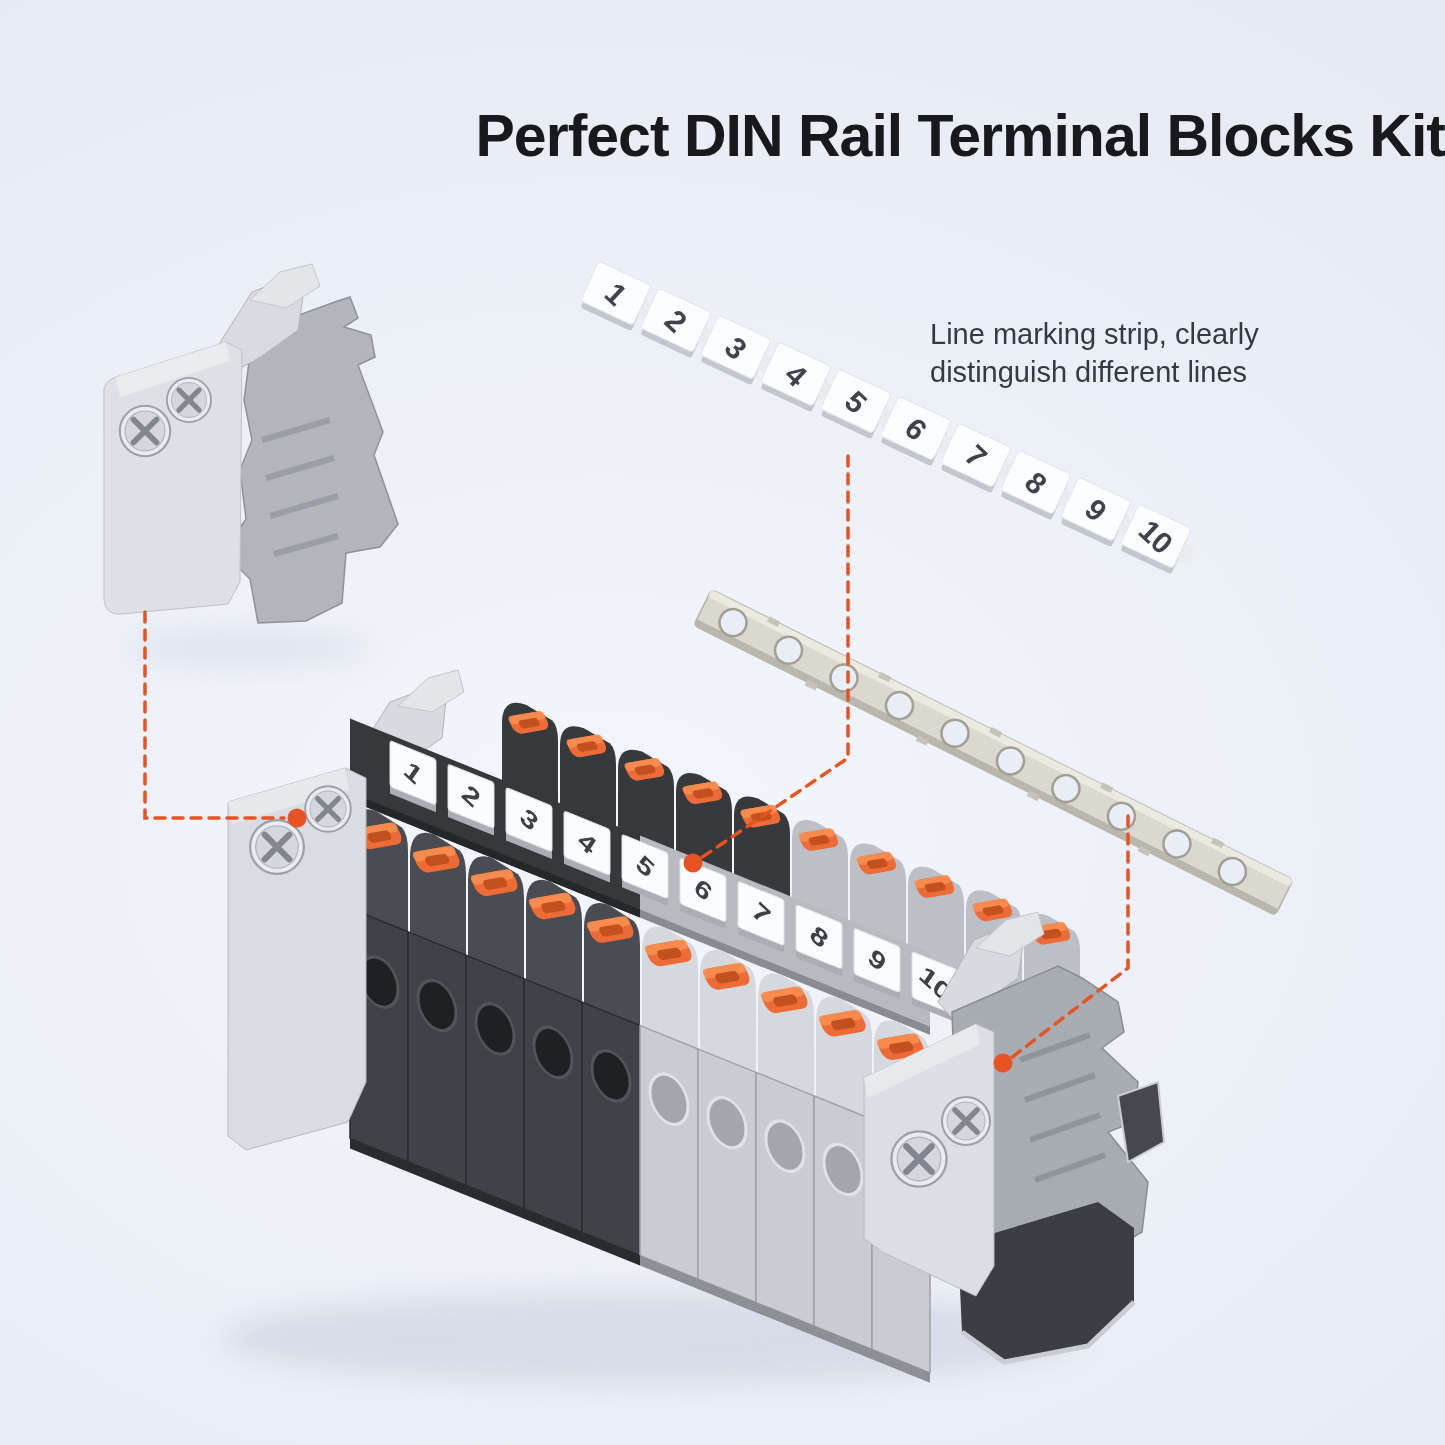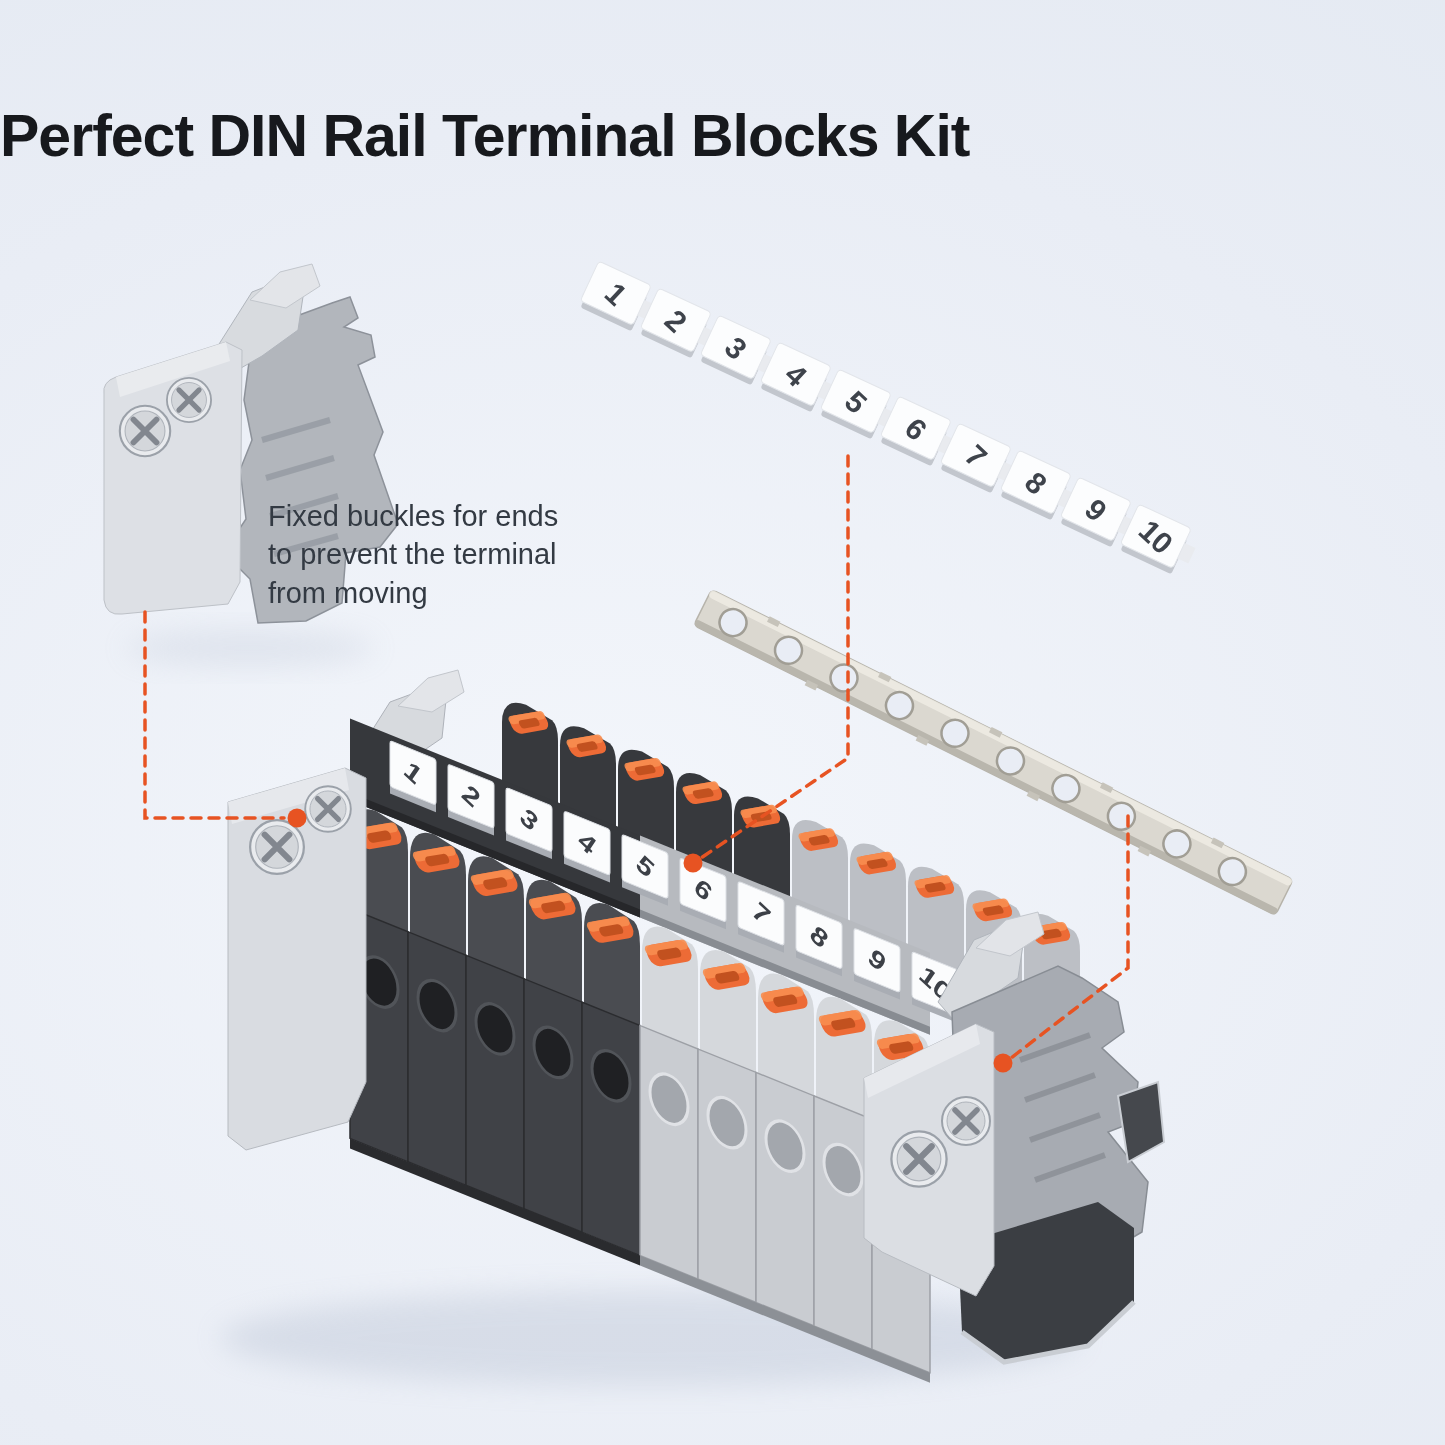--- a/index.html
+++ b/index.html
@@ -3,21 +3,21 @@
 <meta charset="utf-8">
 <style>
   html,body{margin:0;padding:0}
   .stage{
     position:relative;width:1445px;height:1445px;overflow:hidden;
     background:radial-gradient(ellipse 120% 90% at 42% 58%,
       #f3f6fb 0%, var(--background-top,#e9edf5) 55%, var(--background-bottom,#e2e8f1) 100%);
     font-family:"Liberation Sans", sans-serif;
   }
   .title{
-    position:absolute;top:62px;left:0;width:100%;text-align:left;
+    position:absolute;top:62px;left:0;width:100%;text-align:right;
     font-size:59px;font-weight:bold;letter-spacing:-1px;
     color:var(--title-text,#17191d);
   }
   .note{
     position:absolute;font-size:29px;line-height:1.32;
     color:var(--annotation-text,#333a43);white-space:pre-line;
   }
   #note-fixed{left:268px;top:497px;width:340px}
   #note-strip{left:930px;top:315px;width:360px}
   #note-bar{left:1078px;top:704px;width:360px}
@@ -346,17 +346,16 @@
     <g>
       <path class="leader" d="M145,612 L145,818 L284,818"></path>
       <circle class="dot" cx="297" cy="818" r="9.5"></circle>
       <path class="leader" d="M848,456 L848,758 L701,858"></path>
       <circle class="dot" cx="693" cy="863" r="9.5"></circle>
       <path class="leader" d="M1128,816 L1128,968 L1011,1058"></path>
       <circle class="dot" cx="1003" cy="1063" r="9.5"></circle>
     </g>
   </svg>
 
-  <div class="note" id="note-fixed">Fixed buckles for ends
-to prevent the terminal
-from moving</div>
+  <div class="note" id="note-strip">Line marking strip, clearly
+distinguish different lines</div>
 
 </div>
 
 </body></html>

